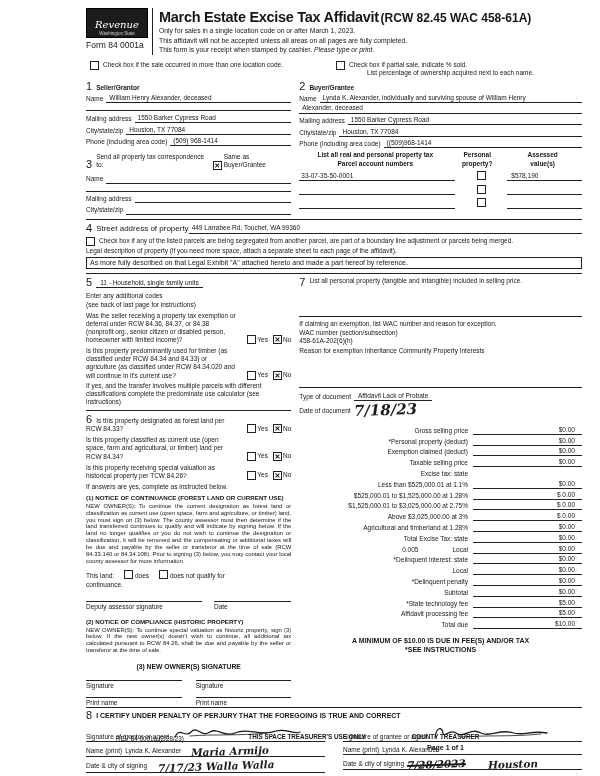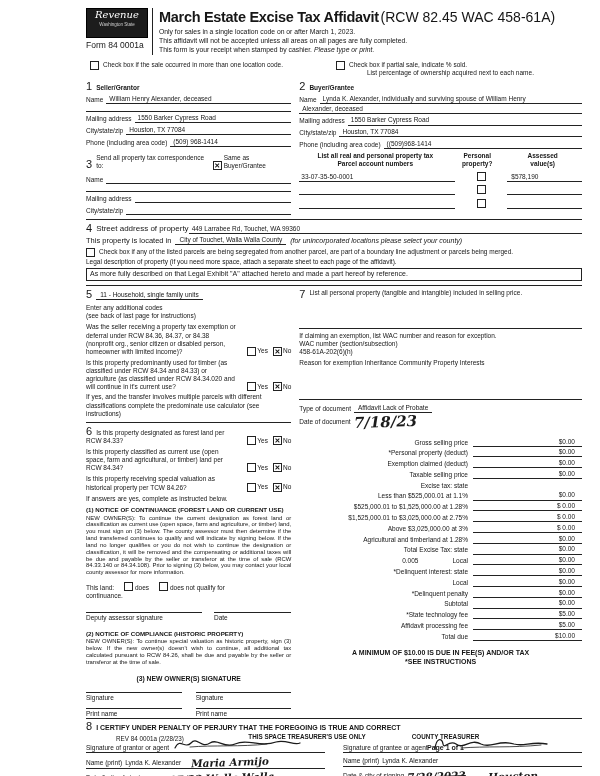--- a/index.html
+++ b/index.html
@@ -12,27 +12,27 @@
   .lbl{white-space:nowrap;flex:none;padding-right:3px;}
   .fill{flex:1;border-bottom:1px solid #222;min-height:8px;padding:0 3px;}
   .uval{border-bottom:1px solid #222;padding:0 4px;}
   .cb{display:inline-block;width:7px;height:7px;border:1px solid #222;line-height:7px;
       text-align:center;font-size:7px;font-weight:bold;flex:none;vertical-align:-1px;overflow:hidden;}
   .secnum{font-size:11px;font-weight:normal;padding-right:4px;line-height:1;flex:none;}
   
   .hdr{display:flex;}
   .logoCol{width:66px;flex:none;}
   .logoBox{width:60px;height:28px;background:#1c1c1c;border:1px solid #000;color:#fff;
-           display:flex;flex-direction:column;align-items:center;justify-content:flex-start;}
+           display:flex;flex-direction:column;align-items:center;justify-content:flex-end;}
   .logoBox .rev{font-family:"DejaVu Serif",serif;font-style:italic;font-size:10px;}
   .logoBox .ws{font-size:4.5px;color:#cfcfcf;}
   .formNo{font-weight:normal;font-size:8.5px;margin-top:2px;white-space:nowrap;}
   .titleCol{border-left:1.5px solid #222;padding-left:6px;flex:1;}
   .title{font-size:14.5px;font-weight:bold;letter-spacing:-0.3px;white-space:nowrap;}
-  .titleRcw{font-size:14px;font-weight:normal;}
+  .titleRcw{font-size:12px;font-weight:bold;}
   .hline{font-size:6.8px;margin-top:1px;}
   .cbrow{display:flex;margin:6px 0 4px 4px;}
   .cbrow .half1{width:50%;display:flex;gap:4px;}
   .cbrow .half2{flex:1;display:flex;gap:4px;}
   
   .cols{display:flex;}
   .colL{width:43%;flex:none;padding-right:8px;box-sizing:border-box;}
   .colR{flex:1;}
   .seg1{border-bottom:1.4px solid #222;padding-bottom:4px;}
   .frow{display:flex;align-items:flex-end;margin-top:2.5px;}
@@ -219,25 +219,20 @@
       </div>
     </div>
   </div>
 
   <div class="sec4">
     <div class="row">
       <span class="secnum">4</span>
       <span style="font-size:8px">Street address of property</span>
       <span class="fill"><span>449 Larrabee Rd, Touchet, WA 99360</span></span>
     </div>
-    <div class="row" style="margin-top:2px">
-      <span style="font-size:7.5px;white-space:nowrap">This property is located in</span>
-      <span class="uval" style="margin:0 4px;white-space:nowrap"><span>City of Touchet, Walla Walla County</span></span>
-      <span class="i" style="font-size:7px;white-space:nowrap">(for unincorporated locations please select your county)</span>
-    </div>
     <div class="row" style="margin-top:3px;align-items:flex-start">
       <span class="cb" style="margin-right:4px"></span>
       <span>Check box if any of the listed parcels are being segregated from another parcel, are part of a boundary line adjustment or parcels being merged.</span>
     </div>
     <div style="margin-top:1px">Legal description of property (if you need more space, attach a separate sheet to each page of the affidavit).</div>
     <div class="legalbox"><span>As more fully described on that Legal Exhibit "A" attached hereto and made a part hereof by reference.</span></div>
   </div>
 
   <div class="cols" style="border-bottom:1.2px solid #222;">
     <div class="colL">

